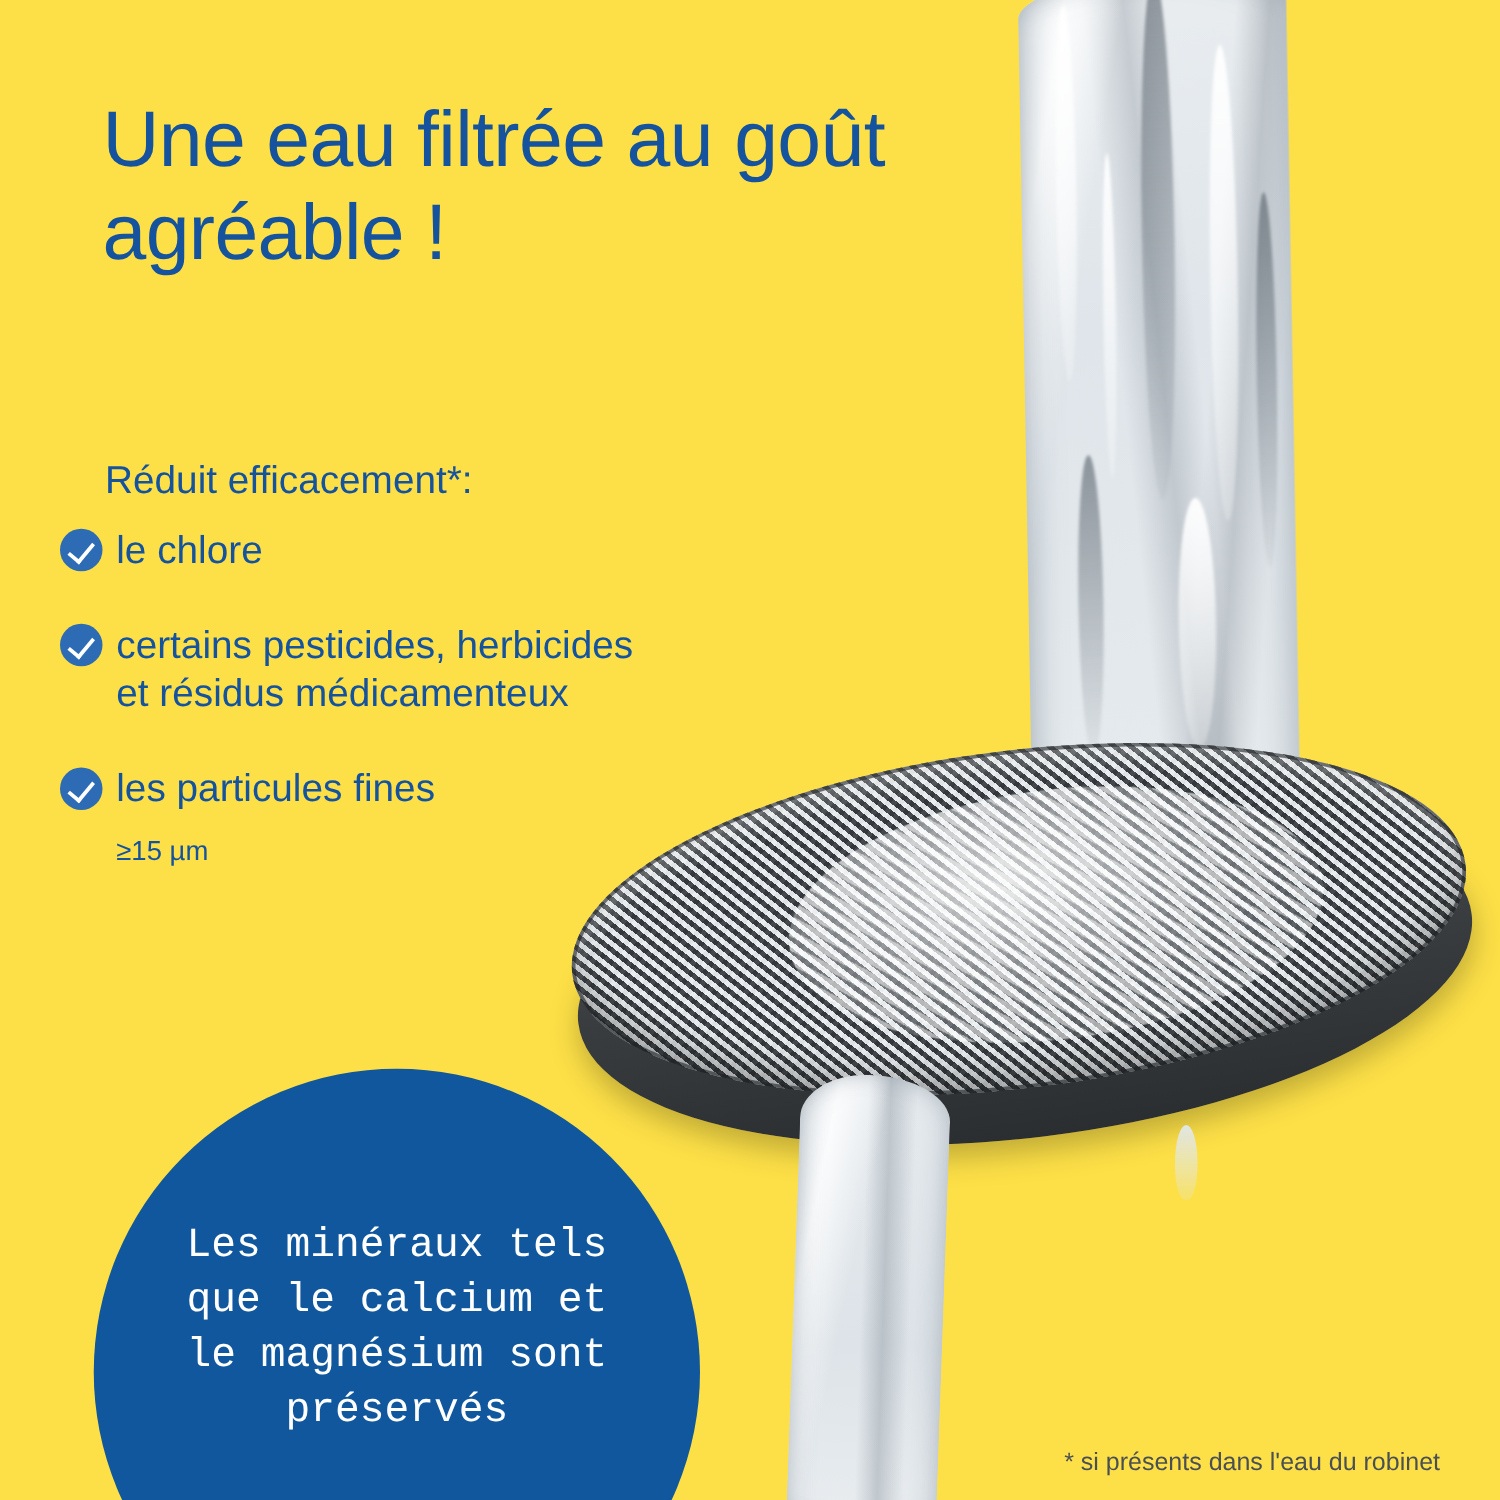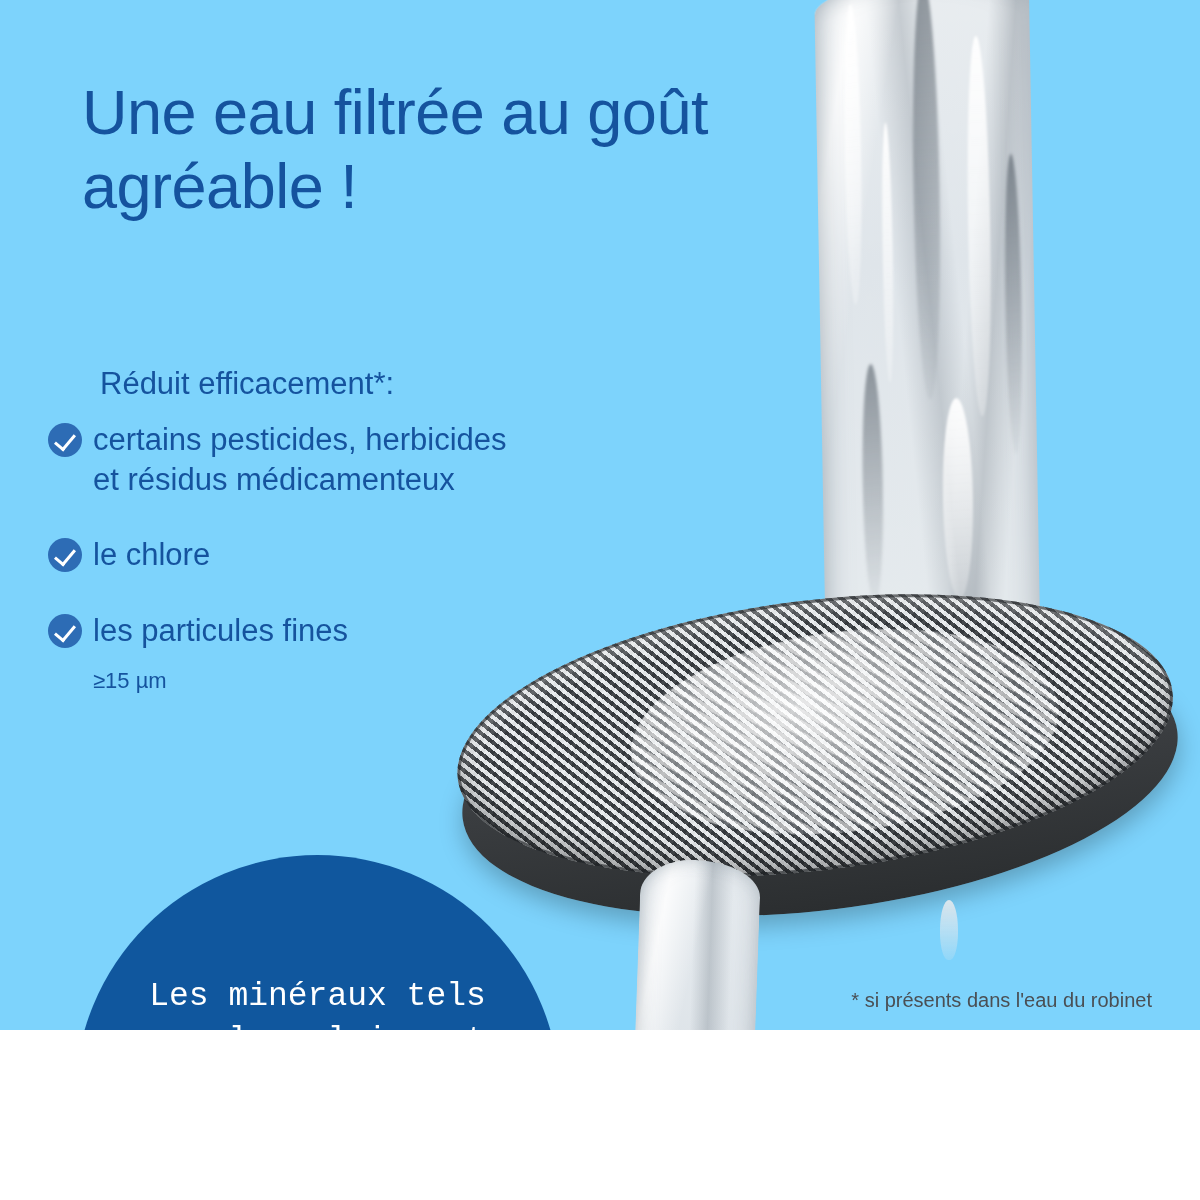--- a/index.html
+++ b/index.html
@@ -12,22 +12,22 @@
     height: 1200px;
     overflow: hidden;
     font-family: "Liberation Sans", sans-serif;
     position: relative;
   }
 
   #stage {
     position: absolute;
     inset: 0;
     width: 1200px;
-    height: 1030px;
-    background: #7dd3fc;
+    height: 1200px;
+    background: #fde047;
     overflow: hidden;
   }
 
   
   #photo {
     position: absolute;
     left: 420px;
     top: 0;
     width: 780px;
     height: 1200px;
@@ -174,21 +174,21 @@
     width: 740px;
     color: #15539e;
     font-size: 63px;
     font-weight: 400;
     line-height: 1.17;
     letter-spacing: -0.5px;
   }
 
   .subhead {
     position: absolute;
-    left: 100px;
+    left: 84px;
     top: 366px;
     color: #15539e;
     font-size: 31px;
     font-weight: 400;
     letter-spacing: 0px;
   }
 
   .bullets {
     position: absolute;
     left: 48px;
@@ -300,26 +300,26 @@
   </div>
 
   <div class="headline">Une eau filtrée au goût agréable !</div>
 
   <div class="subhead">Réduit efficacement*:</div>
 
   <div class="bullets">
 
     <div class="bullet">
       <span class="check"></span>
-      <span class="bullet-text">certains pesticides, herbicides et résidus médicamenteux</span>
+      <span class="bullet-text">le chlore</span>
     </div>
 
     <div class="bullet">
       <span class="check"></span>
-      <span class="bullet-text">le chlore</span>
+      <span class="bullet-text">certains pesticides, herbicides et résidus médicamenteux</span>
     </div>
 
     <div class="bullet">
       <span class="check"></span>
       <span class="bullet-text">
         <span>les particules fines</span>
         <span class="bullet-sub">≥15 µm</span>
       </span>
     </div>
 

